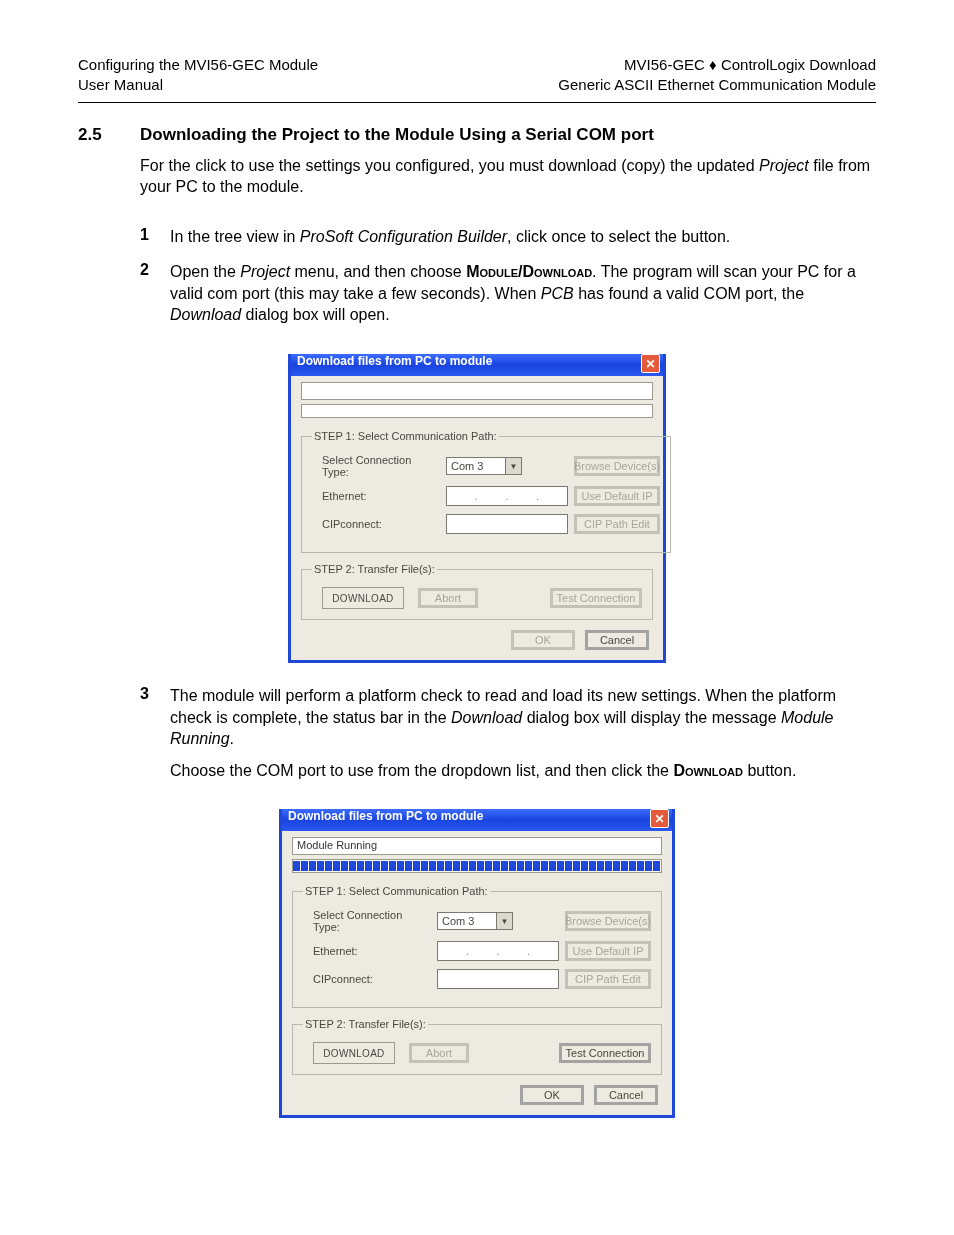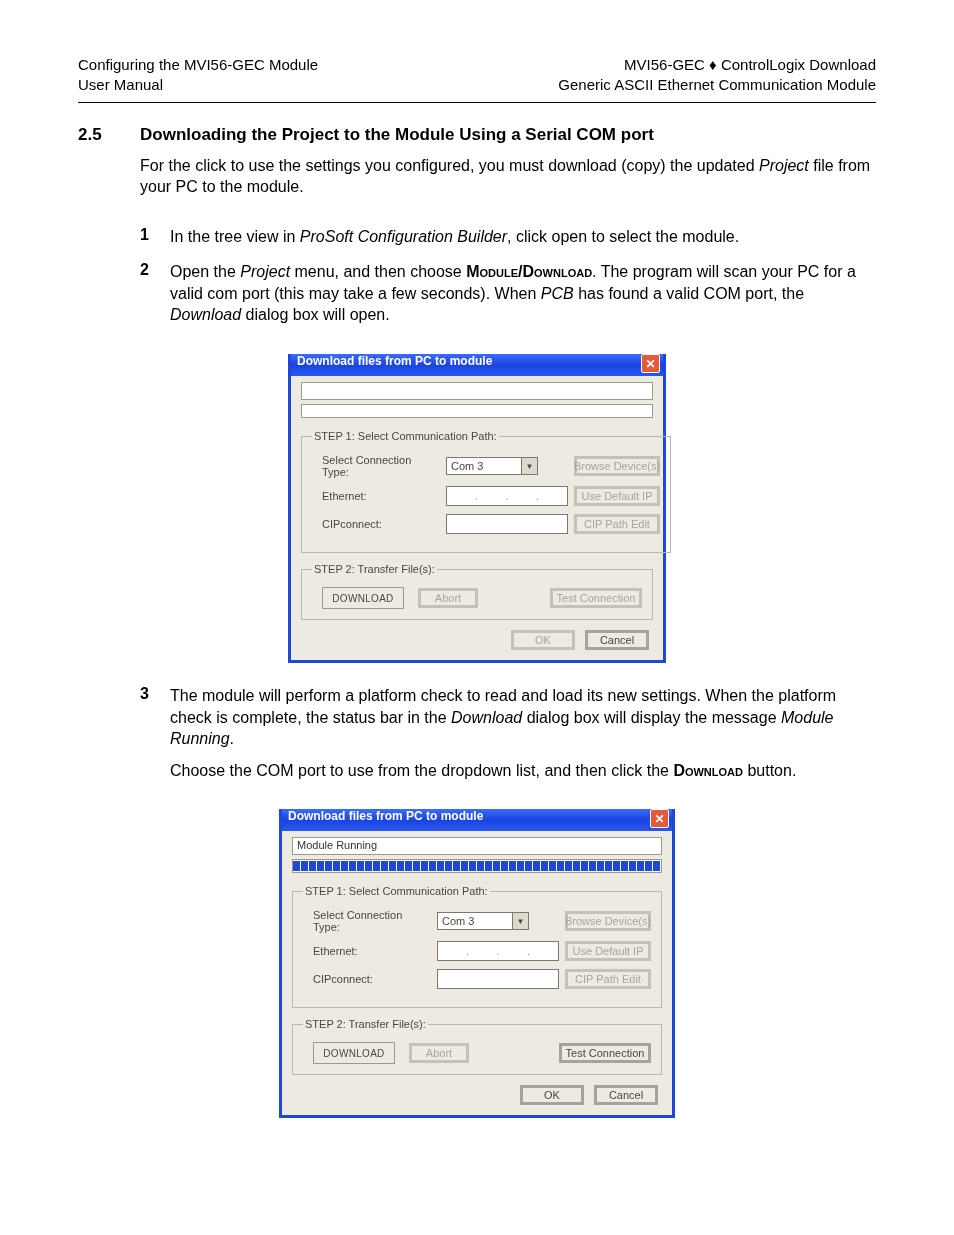--- a/index.html
+++ b/index.html
@@ -136,21 +136,21 @@
     padding: 0 2px;
   }
   .field-row {
     display: flex;
     align-items: center;
     margin: 4px 0 8px 0;
     gap: 6px;
   }
   .field-row .lbl { width: 118px; flex-shrink: 0; padding-left: 10px; }
   .combo {
-    width: 92px;
+    width: 76px;
     height: 18px;
     border: 1px solid #7a7870;
     background: #fff;
     display: flex;
     align-items: center;
     justify-content: space-between;
     padding: 0 0 0 4px;
     box-sizing: border-box;
   }
   .combo .arrow-btn {
@@ -246,21 +246,21 @@
       <span>For the click to use the settings you configured, you must download (copy) the updated </span><span class="italic">Project</span><span> file from your PC to the module.</span>
     </p>
   </div>
 
   <div style="height:10px"></div>
 
   <div class="ol-row">
     <div class="li-num">1</div>
     <div class="li-body">
       <p>
-        <span>In the tree view in </span><span class="italic">ProSoft Configuration Builder</span><span>, click open to select the module.</span>
+        <span>In the tree view in </span><span class="italic">ProSoft Configuration Builder</span><span>, click once to select the button.</span>
       </p>
     </div>
   </div>
 
   <div class="ol-row">
     <div class="li-num">2</div>
     <div class="li-body">
       <p>
         <span>Open the </span><span class="italic">Project</span><span> menu, and then choose </span><span class="sc">Module/Download</span><span>. The program will scan your PC for a valid com port (this may take a few seconds). When </span><span class="italic">PCB</span><span> has found a valid COM port, the </span><span class="italic">Download</span><span> dialog box will open.</span>
       </p>

